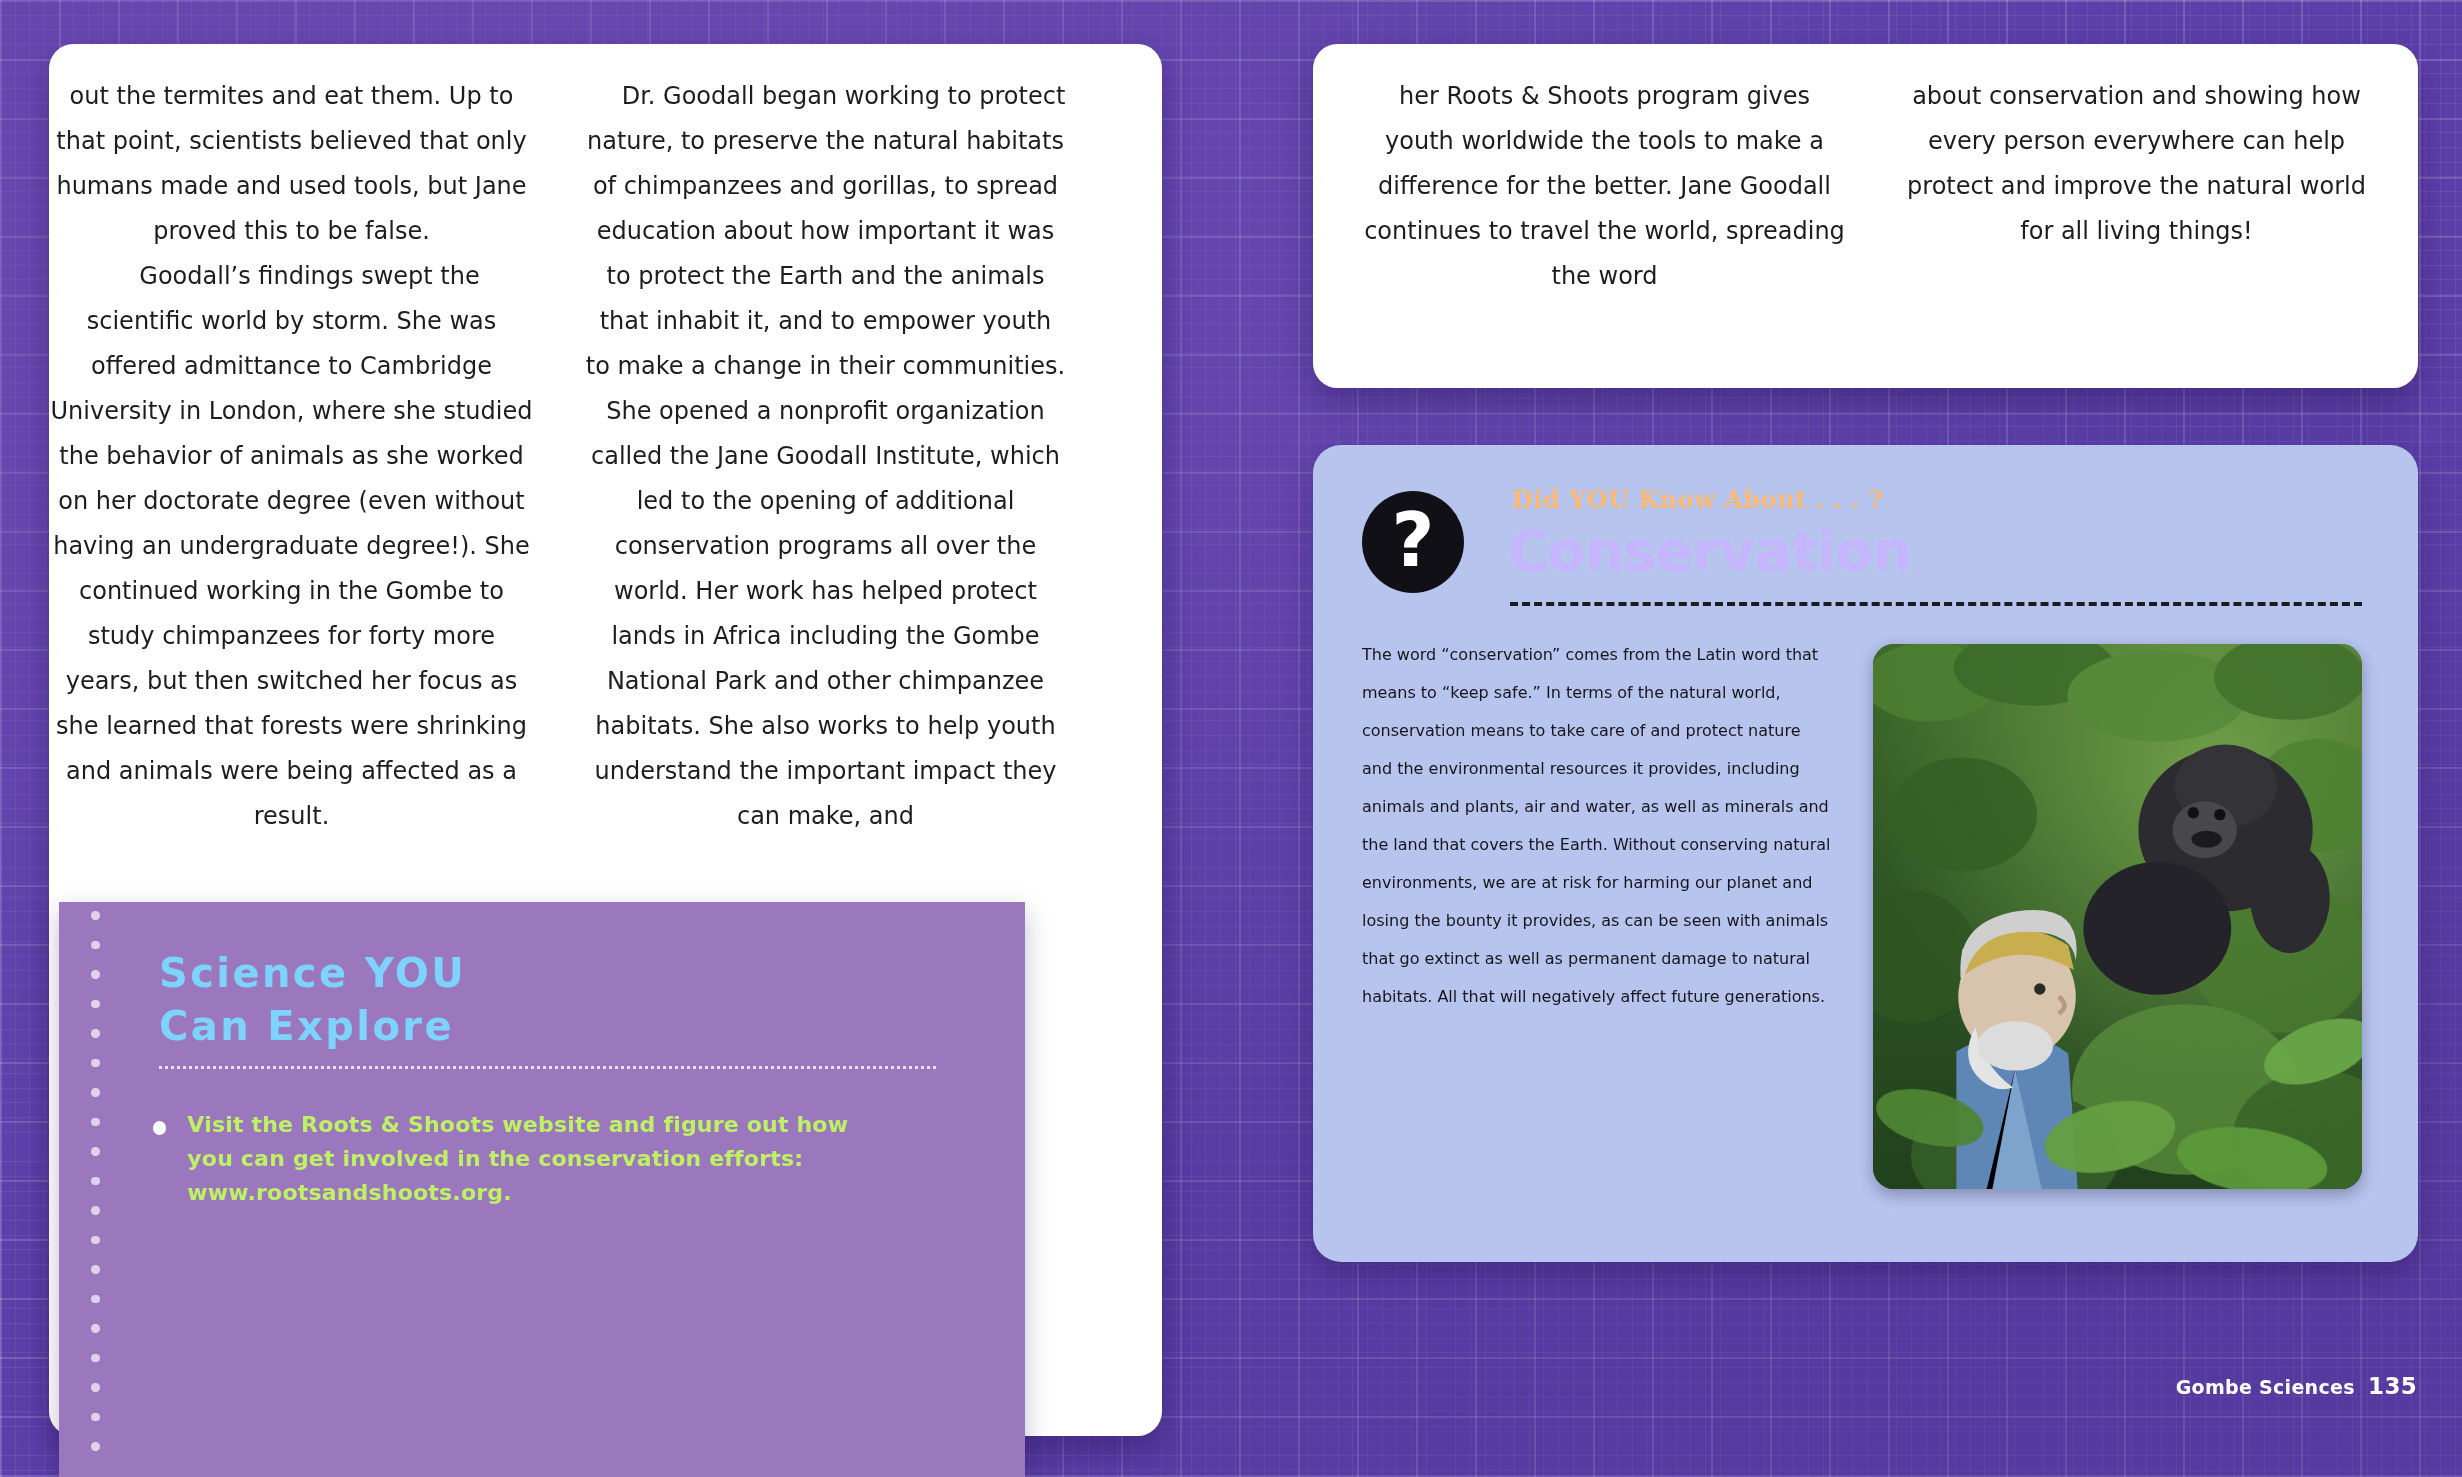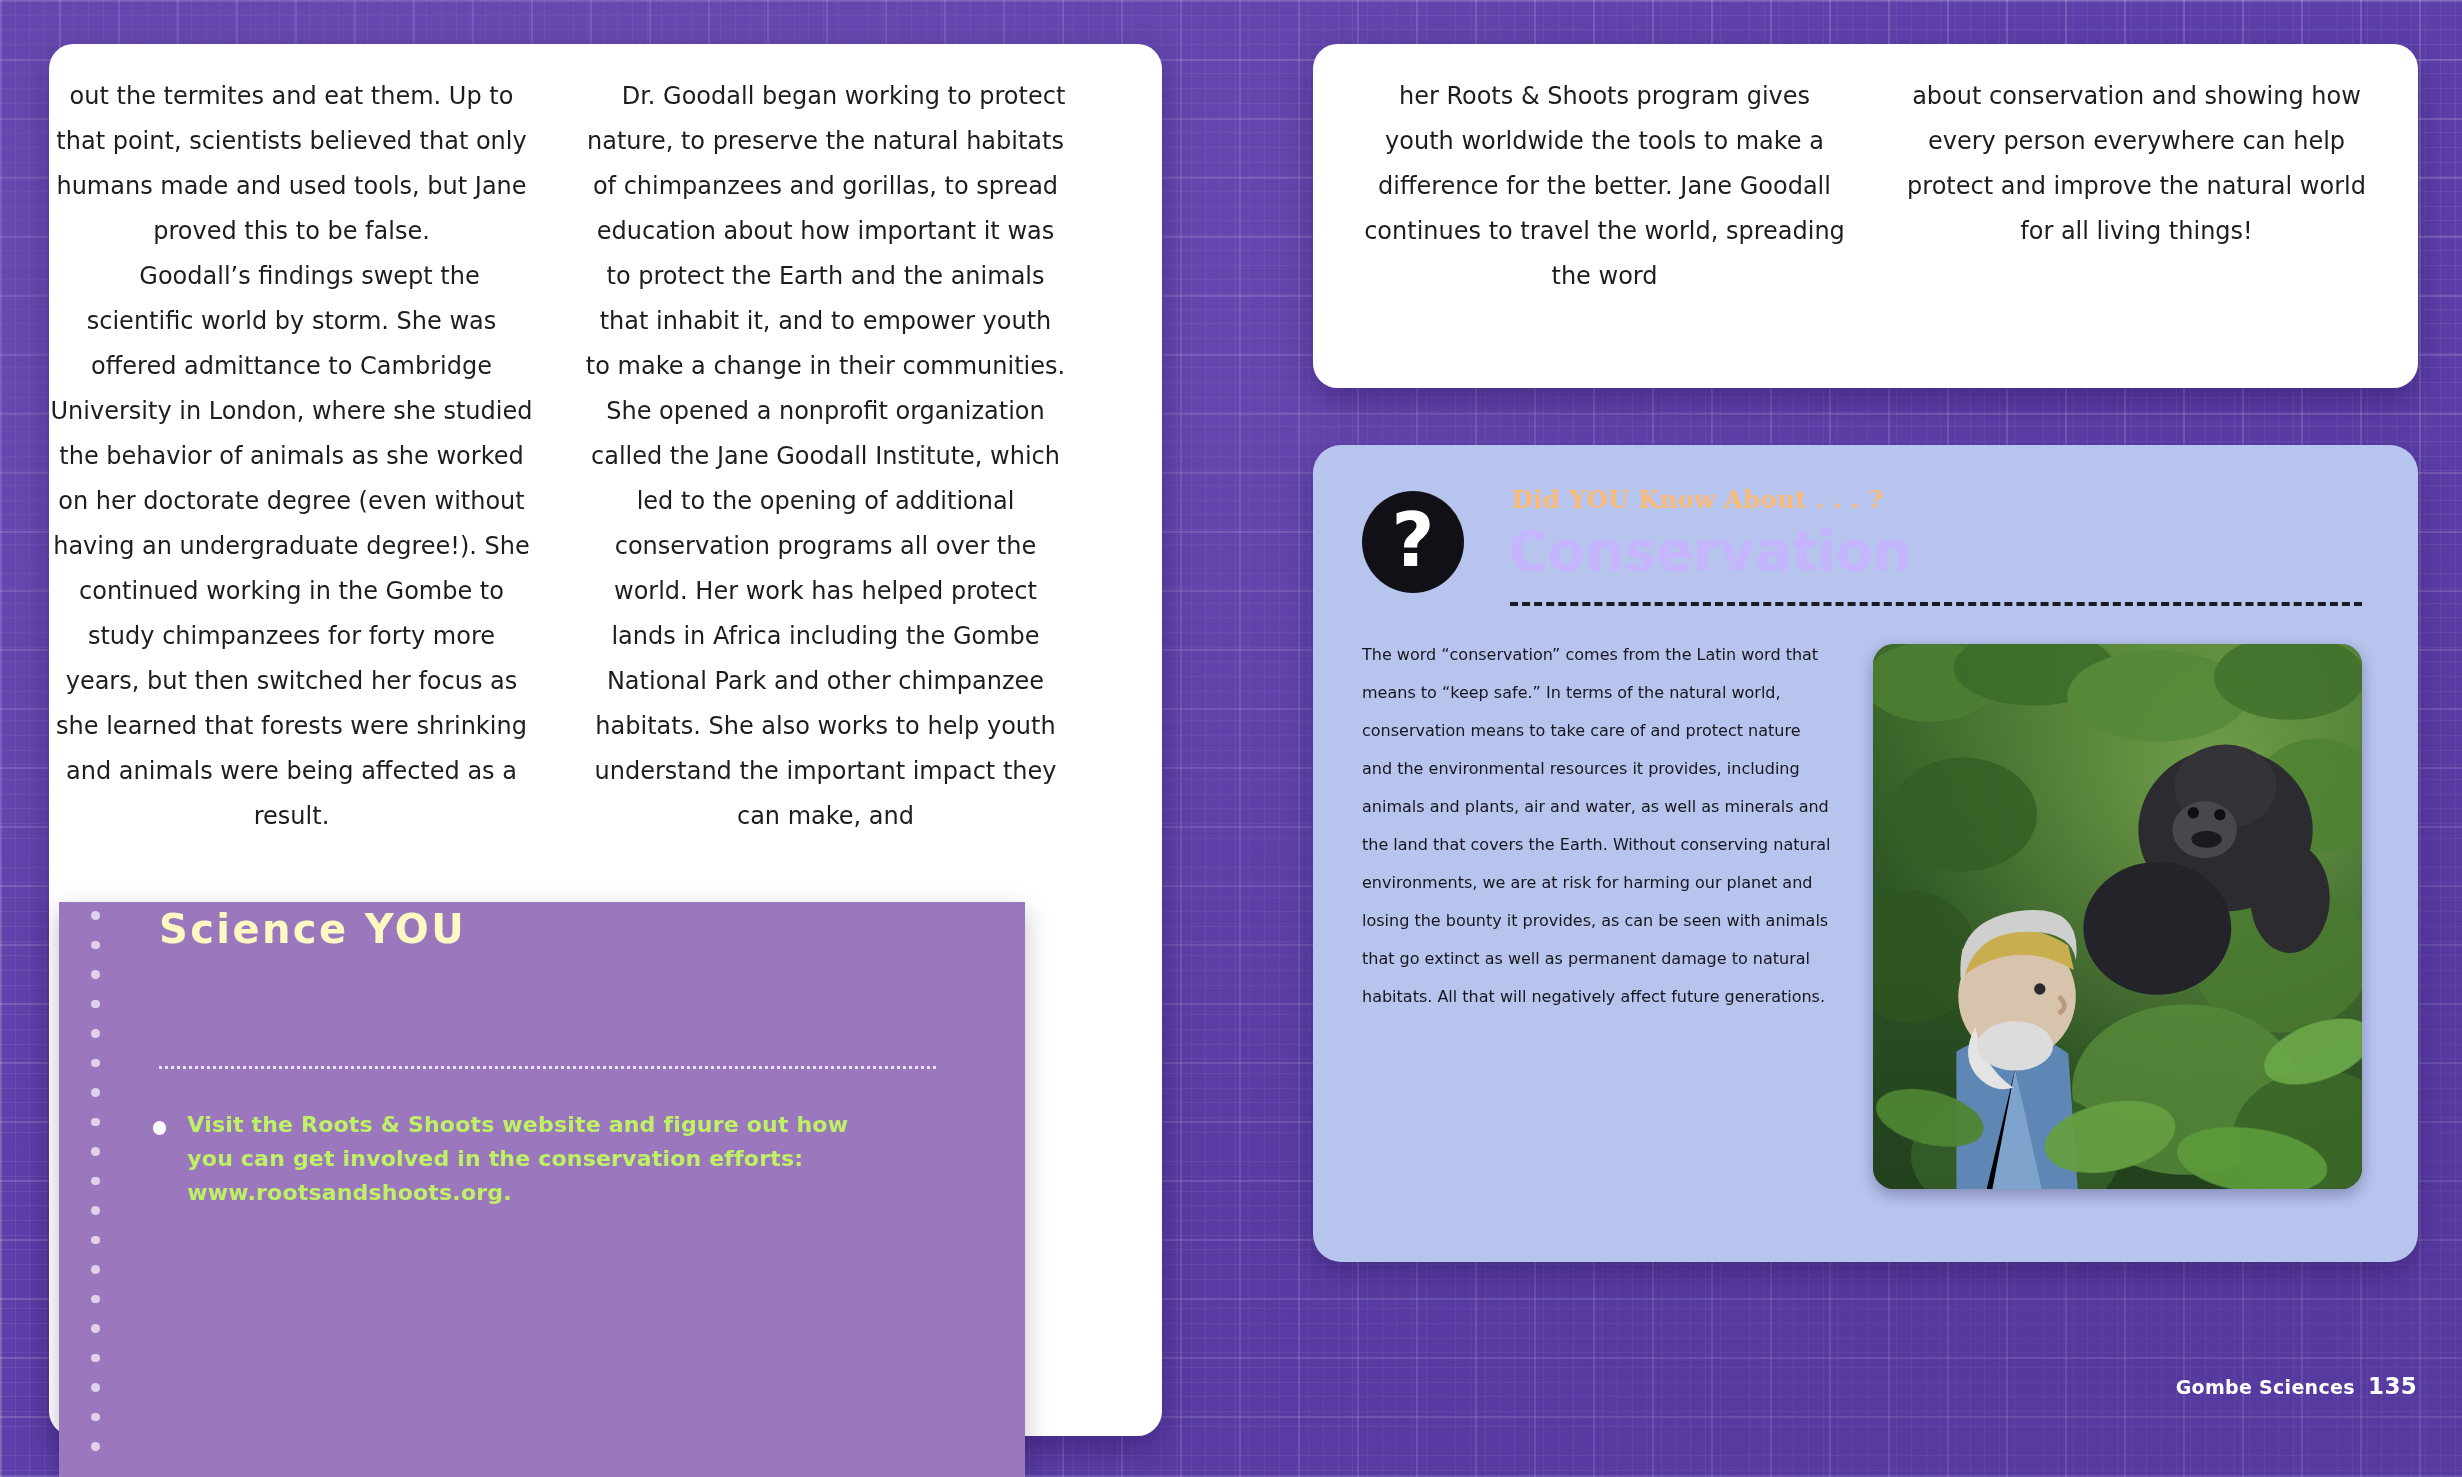--- a/index.html
+++ b/index.html
@@ -95,23 +95,23 @@
     display: block;
     width: 8.5px;
     height: 8.5px;
     border-radius: 50%;
     background: #e7dcf0;
     opacity: .9;
   }
   #science-title {
     position: absolute;
     left: 159px;
-    top: 903px;
+    top: 947px;
     width: 663px;
-    color: #fef9c3;
+    color: #7dd3fc;
     font-family: "DejaVu Sans", sans-serif;
     font-weight: bold;
     font-size: 40px;
     line-height: 53px;
     letter-spacing: 2.4px;
   }
   #science-rule {
     position: absolute;
     left: 159px;
     top: 1066px;
@@ -305,20 +305,21 @@
   <span></span>
     <span></span>
   <span></span>
     <span></span>
   <span></span>
     <span></span>
   <span></span>
 </div>
 <div id="science-title">
   <div>Science YOU</div>
+  <div>Can Explore</div>
 </div>
 <div id="science-rule"></div>
 <div id="science-bullet-row">
   <div id="science-bullet-dot"></div>
   <div id="science-bullet-text">Visit the Roots &amp; Shoots website and figure out how you can get involved in the conservation efforts: www.rootsandshoots.org.</div>
 </div>
 
 <div id="right-top-card"></div>
 <div id="right-columns">
   <div class="body-col">

